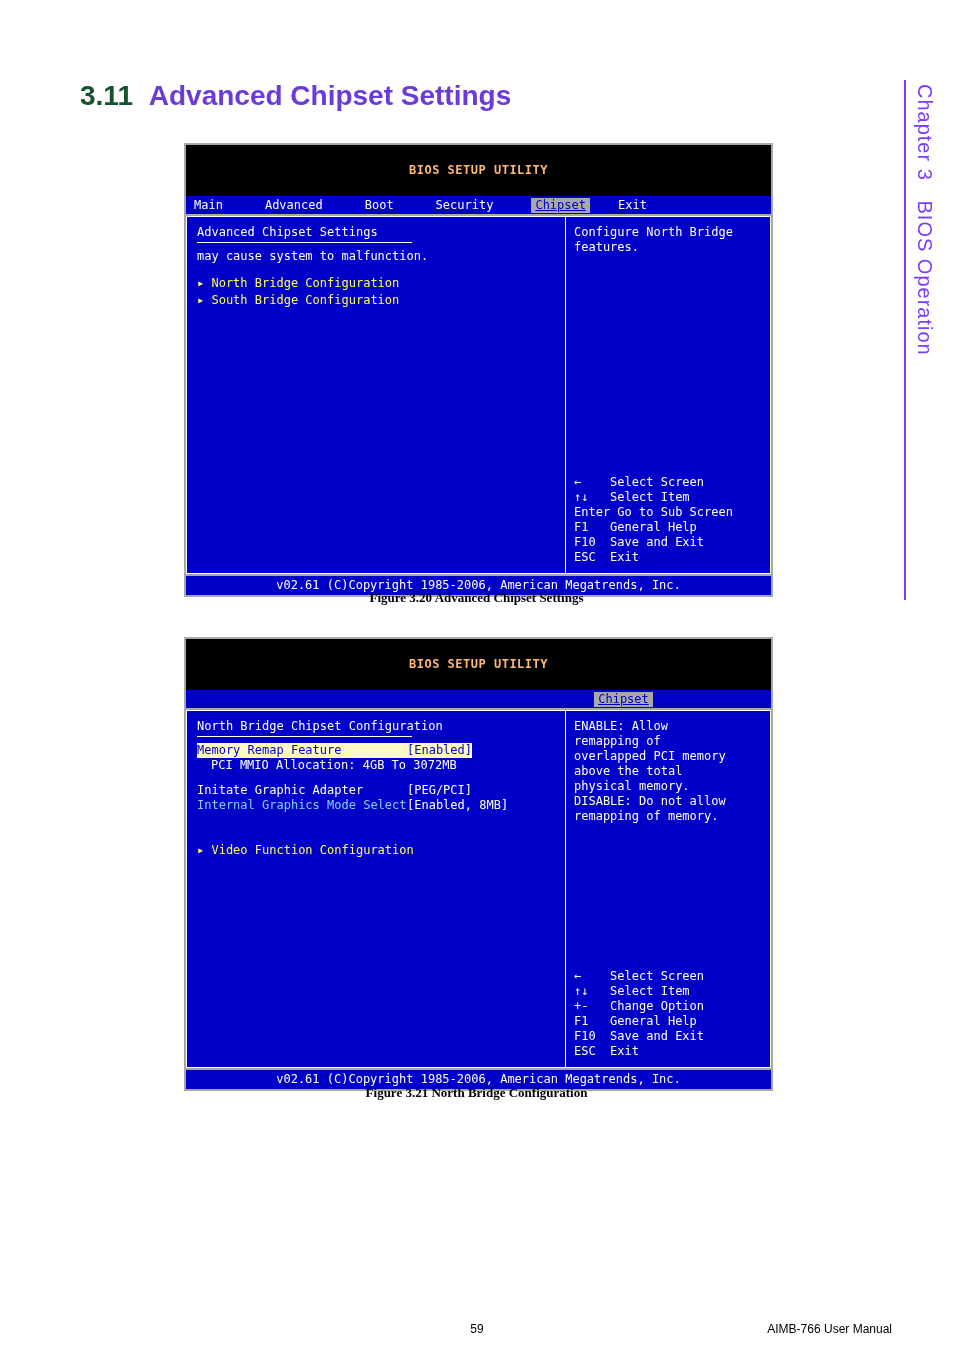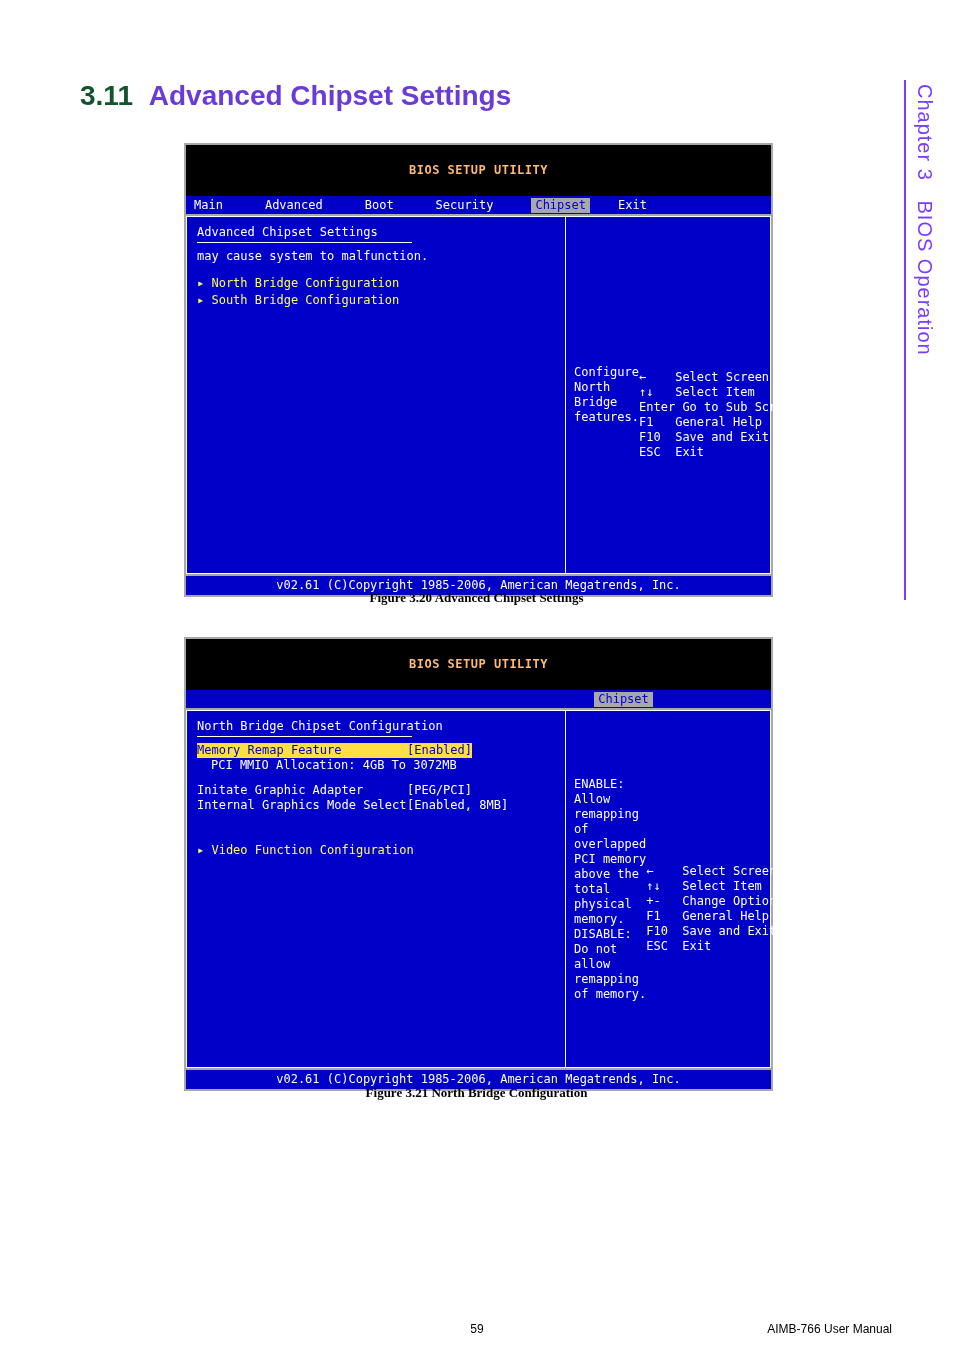--- a/index.html
+++ b/index.html
@@ -69,20 +69,21 @@
     align-items: center;
   }
   .bios-tab {
     padding: 0 14px 0 4px;
     margin-right: 24px;
   }
   .bios-tab.active {
     background: #a8a8a8;
     color: #0000c8;
     padding: 0 4px;
+    text-decoration: underline;
   }
   .bios-tabs.single { justify-content: center; }
   .bios-tabs.single .bios-tab { margin: 0; }
   .bios-body {
     display: flex;
     border-top: 2px solid #a8a8a8;
   }
   .bios-left {
     flex: 1 1 auto;
     background: #0000c8;
@@ -94,41 +95,40 @@
   }
   .bios-right {
     width: 188px;
     background: #0000c8;
     color: #fff;
     border: 1px solid #fff;
     border-left: none;
     padding: 8px 8px;
     min-height: 340px;
     display: flex;
-    flex-direction: row;
+    flex-direction: column;
     justify-content: space-between;
-    align-items: center;
   }
   .bios-left .hdr { color: #fff; }
   .bios-left .warn { color: #fff; margin-top:6px; }
   .bios-left .divider {
     border-top: 1px solid #fff;
     margin: 2px 0 6px 0;
     width: 60%;
   }
   .bios-left .item {
     color: #ffff55;
     margin-top: 2px;
   }
   .bios-left .kv {
     display: flex;
   }
-  .bios-left .kv .k { width: 210px; color:#ffffff; }
+  .bios-left .kv .k { width: 210px; color:#7dd3fc; }
   .bios-left .kv .v { color:#fff; }
-  .bios-left .kv.sel .k, .bios-left .kv.sel .v { background:#fde047; color:#0000c8; }
+  .bios-left .kv.sel .k, .bios-left .kv.sel .v { background:#fef9c3; color:#0000c8; }
   .bios-left .sub { padding-left: 14px; color:#ffffff; }
   .bios-right .help { color:#fff; }
   .bios-right .keys { color:#fff; margin-top: 40px; }
   .bios-right .keys div { white-space: pre; }
   .bios-footer {
     background: #0000c8;
     color: #fff;
     text-align: center;
     padding: 2px 0;
     border-top: 2px solid #a8a8a8;

